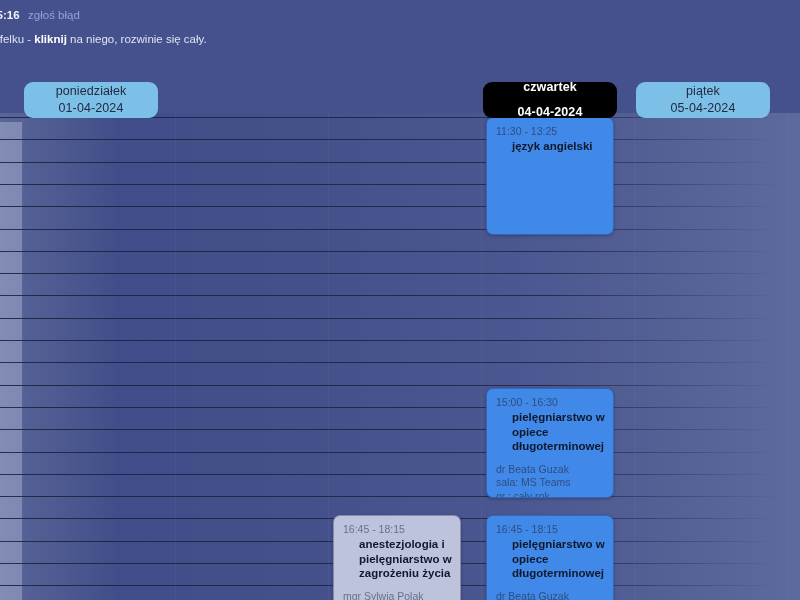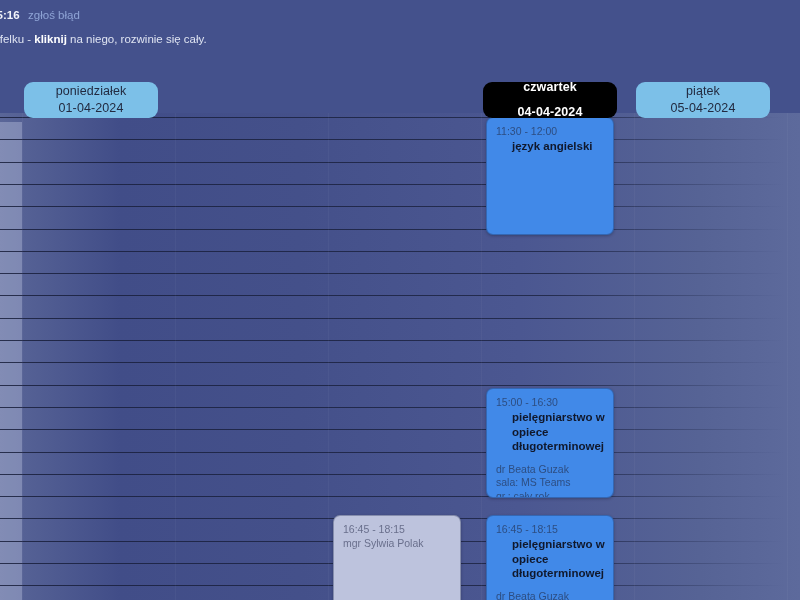--- a/index.html
+++ b/index.html
@@ -210,34 +210,35 @@
     <div id="col-lines">
         <div class="col-line" style="left: 22px;"></div>
         <div class="col-line" style="left: 175px;"></div>
         <div class="col-line" style="left: 328px;"></div>
         <div class="col-line" style="left: 481px;"></div>
         <div class="col-line" style="left: 634px;"></div>
         <div class="col-line" style="left: 787px;"></div>
       </div>
     <div id="events-layer">
         <div class="event-card blue" style="left: 486px; top: 4px; width: 128px; height: 118px;">
-          <div class="ev-time">11:30 - 12:00</div>
+          <div class="ev-time">11:30 - 13:25</div>
           <div class="ev-title">język angielski</div>
         </div>
         <div class="event-card blue" style="left: 486px; top: 275px; width: 128px; height: 110px;">
           <div class="ev-time">15:00 - 16:30</div>
           <div class="ev-title">pielęgniarstwo w opiece długoterminowej</div>
           <div class="ev-meta">
             <div>dr Beata Guzak</div>
             <div>sala: MS Teams</div>
             <div>gr.: cały rok</div>
           </div>
         </div>
         <div class="event-card grey" style="left: 333px; top: 402px; width: 128px; height: 110px;">
           <div class="ev-time">16:45 - 18:15</div>
+          <div class="ev-title">anestezjologia i pielęgniarstwo w zagrożeniu życia</div>
           <div class="ev-meta">
             <div>mgr Sylwia Polak</div>
           </div>
         </div>
         <div class="event-card blue" style="left: 486px; top: 402px; width: 128px; height: 110px;">
           <div class="ev-time">16:45 - 18:15</div>
           <div class="ev-title">pielęgniarstwo w opiece długoterminowej</div>
           <div class="ev-meta">
             <div>dr Beata Guzak</div>
           </div>

